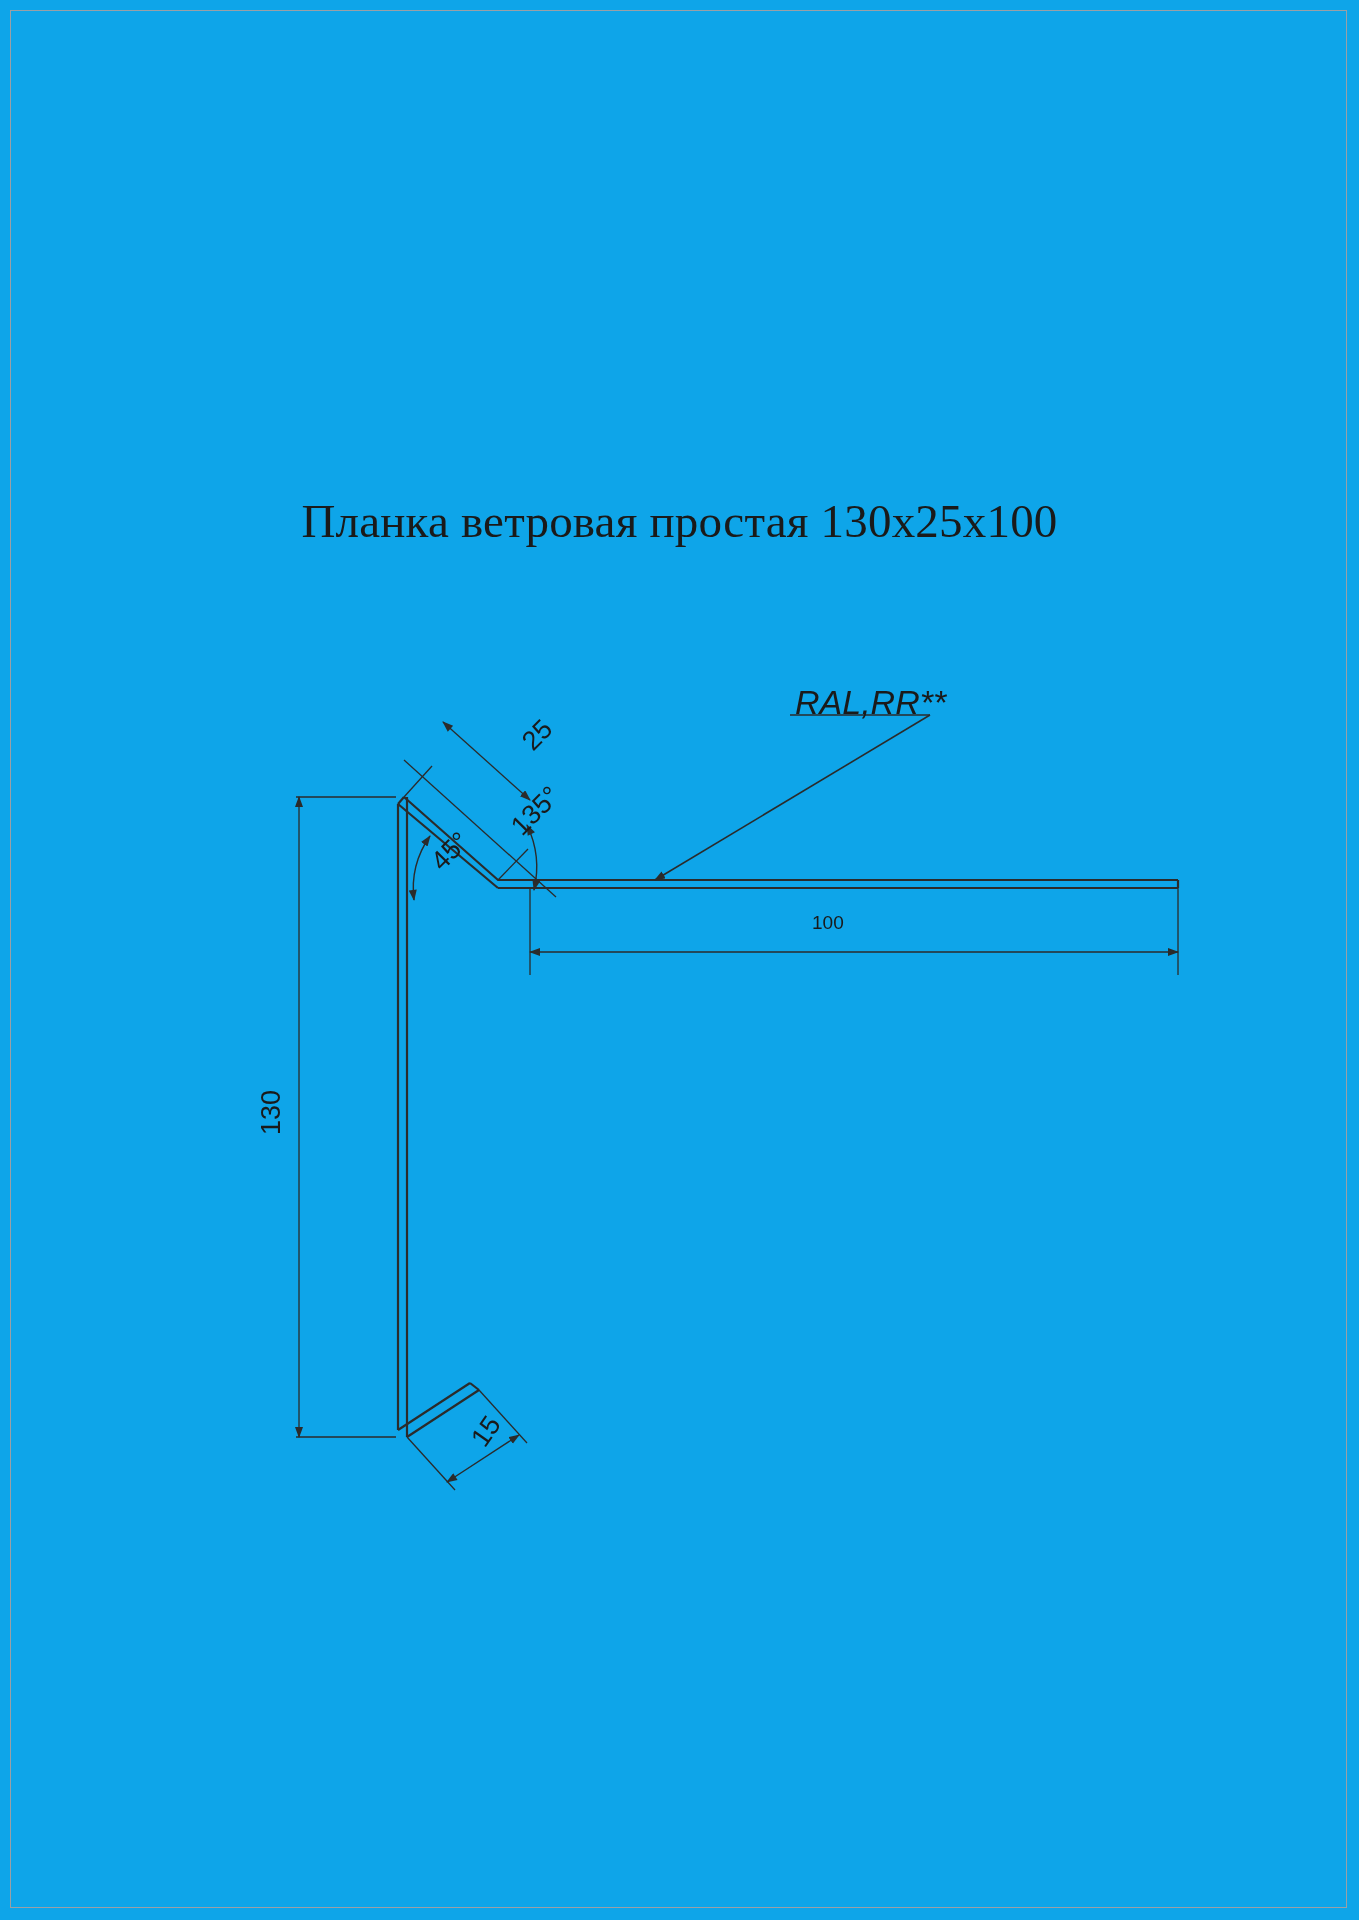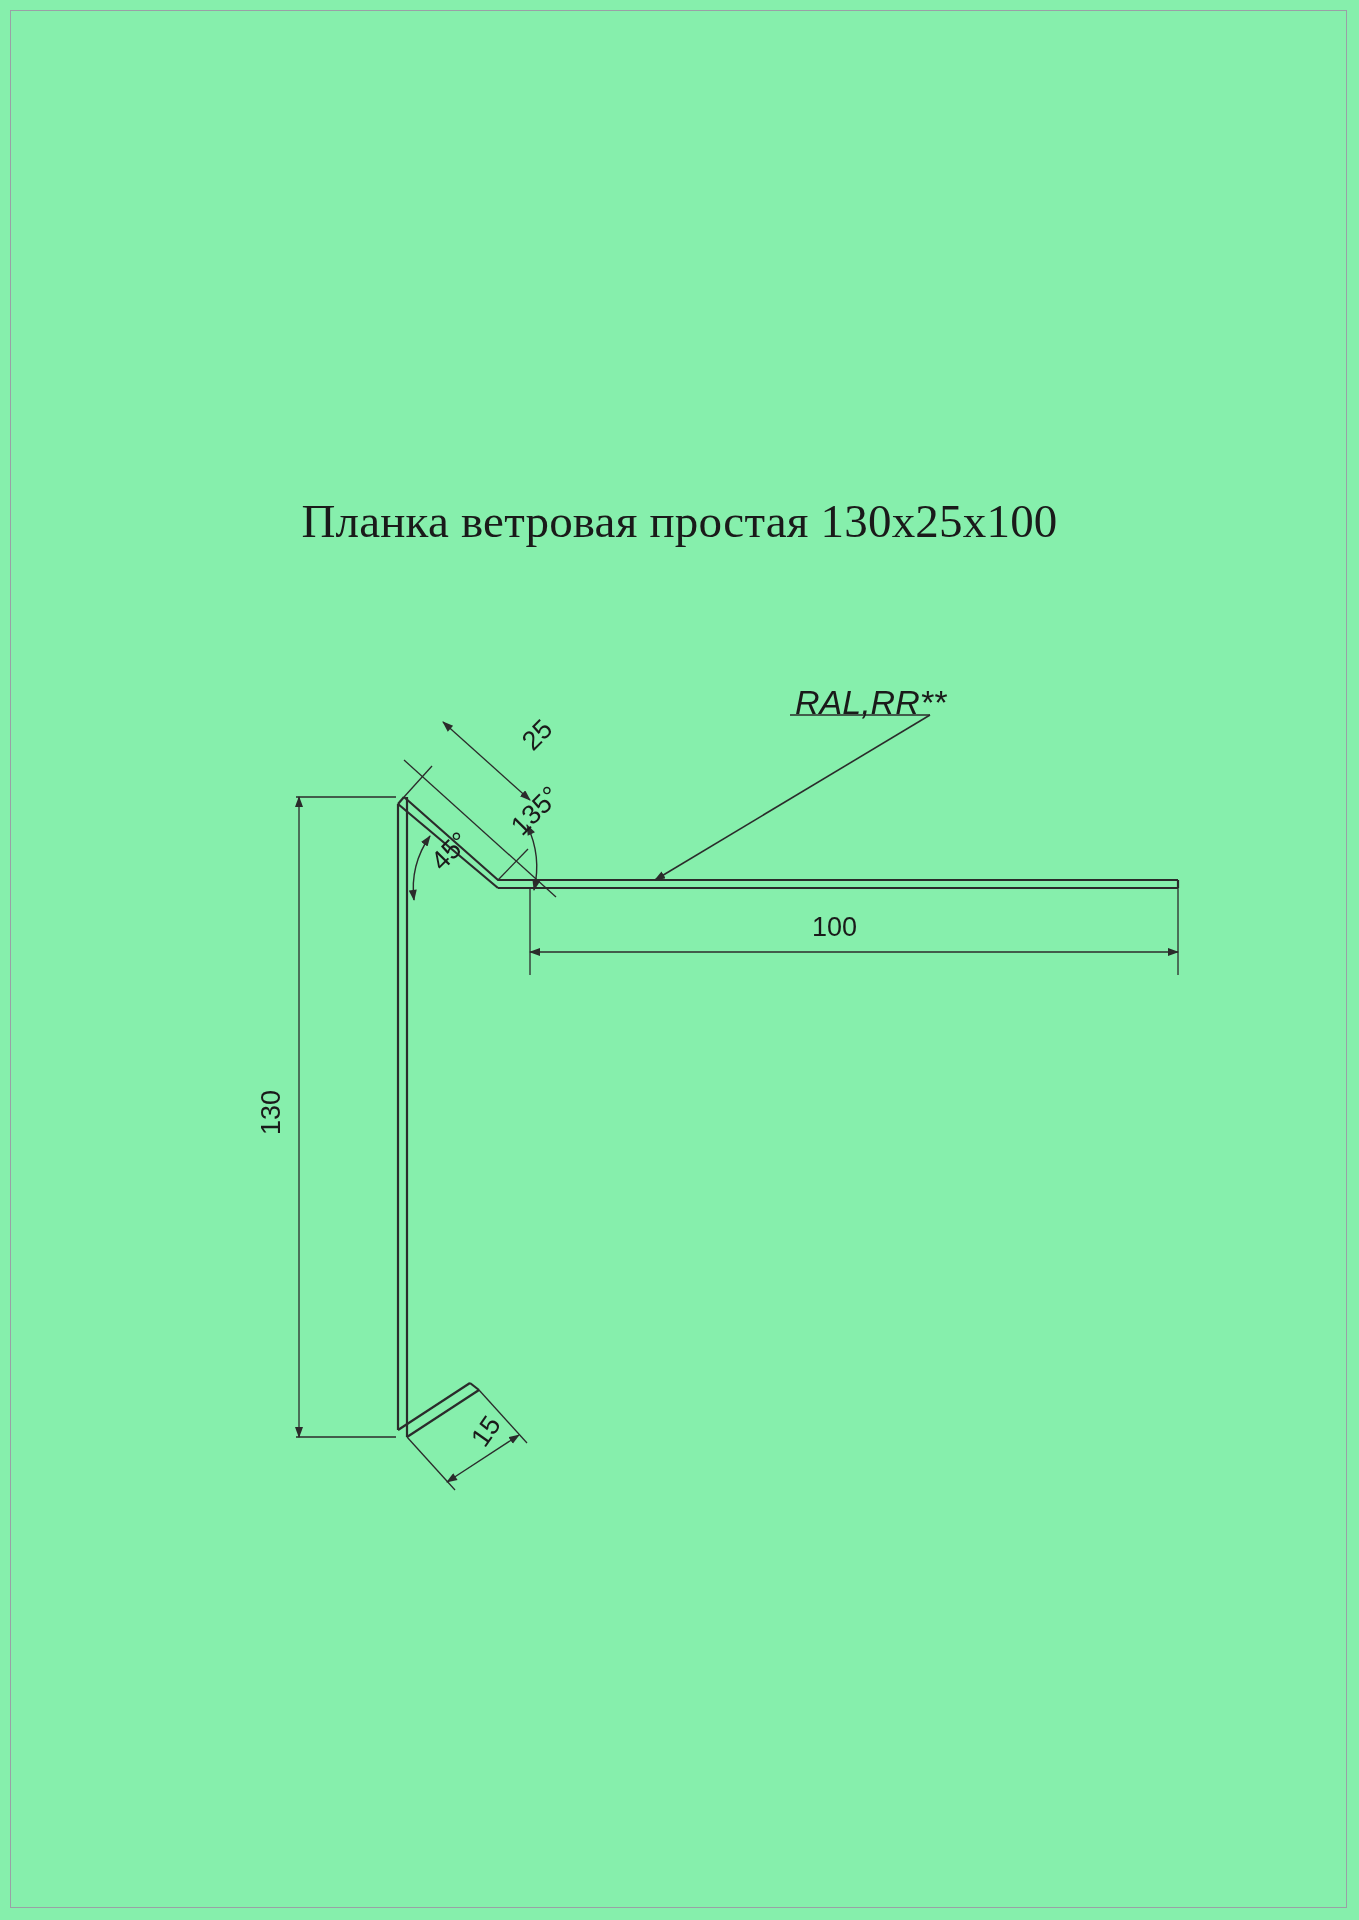--- a/index.html
+++ b/index.html
@@ -13,21 +13,21 @@
     font-family: "Liberation Serif", serif;
     position: relative;
     overflow: hidden;
   }
   #page {
     position: absolute;
     left: 0;
     top: 0;
     width: 1359px;
     height: 1920px;
-    background: #86efac;
+    background: #0ea5e9;
   }
   .page-border {
     position: absolute;
     left: 10px;
     top: 10px;
     width: 1337px;
     height: 1898px;
     border: 1px solid #9aa0a6;
     box-sizing: border-box;
     pointer-events: none;
@@ -133,21 +133,21 @@
       <path d="M 527,825 A 98,98 0 0 1 534,890" marker-start="url(#arrStart)" marker-end="url(#arrEnd)"></path>
     </g>
   </svg>
 
   <div class="lbl" style="left:516px; top:735px; font-size:27px; transform:rotate(-45deg); transform-origin:left top;">25</div>
 
   <div class="lbl" style="left:425px; top:855px; font-size:27px; transform:rotate(-45deg); transform-origin:left top;">45°</div>
 
   <div class="lbl" style="left:505px; top:820px; font-size:27px; transform:rotate(-45deg); transform-origin:left top;">135°</div>
 
-  <div class="lbl" style="left:812px; top:912px; font-size:27px;">100</div>
+  <div class="lbl" style="left:812px; top:912px; font-size:19px;">100</div>
 
   <div class="lbl" style="left:256px; top:1135px; font-size:27px; transform:rotate(-90deg); transform-origin:left top;">130</div>
 
   <div class="lbl" style="left:465px; top:1435px; font-size:27px; transform:rotate(-55deg); transform-origin:left top;">15</div>
 
   <div class="lbl" style="left:795px; top:683px; font-size:34px; font-style:italic;">RAL,RR**</div>
 
 </div>
 
 </body></html>

